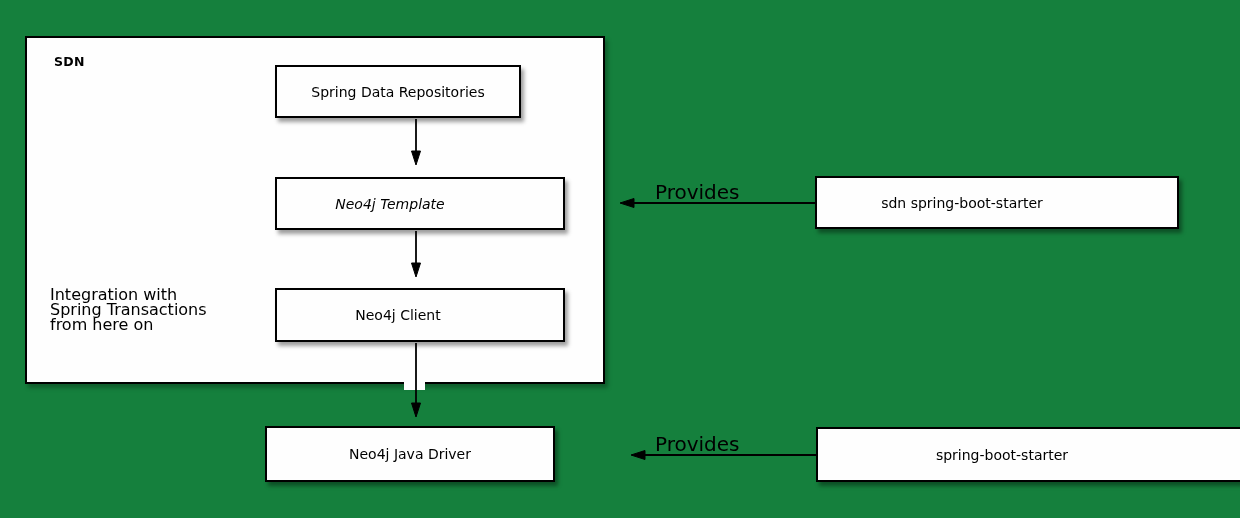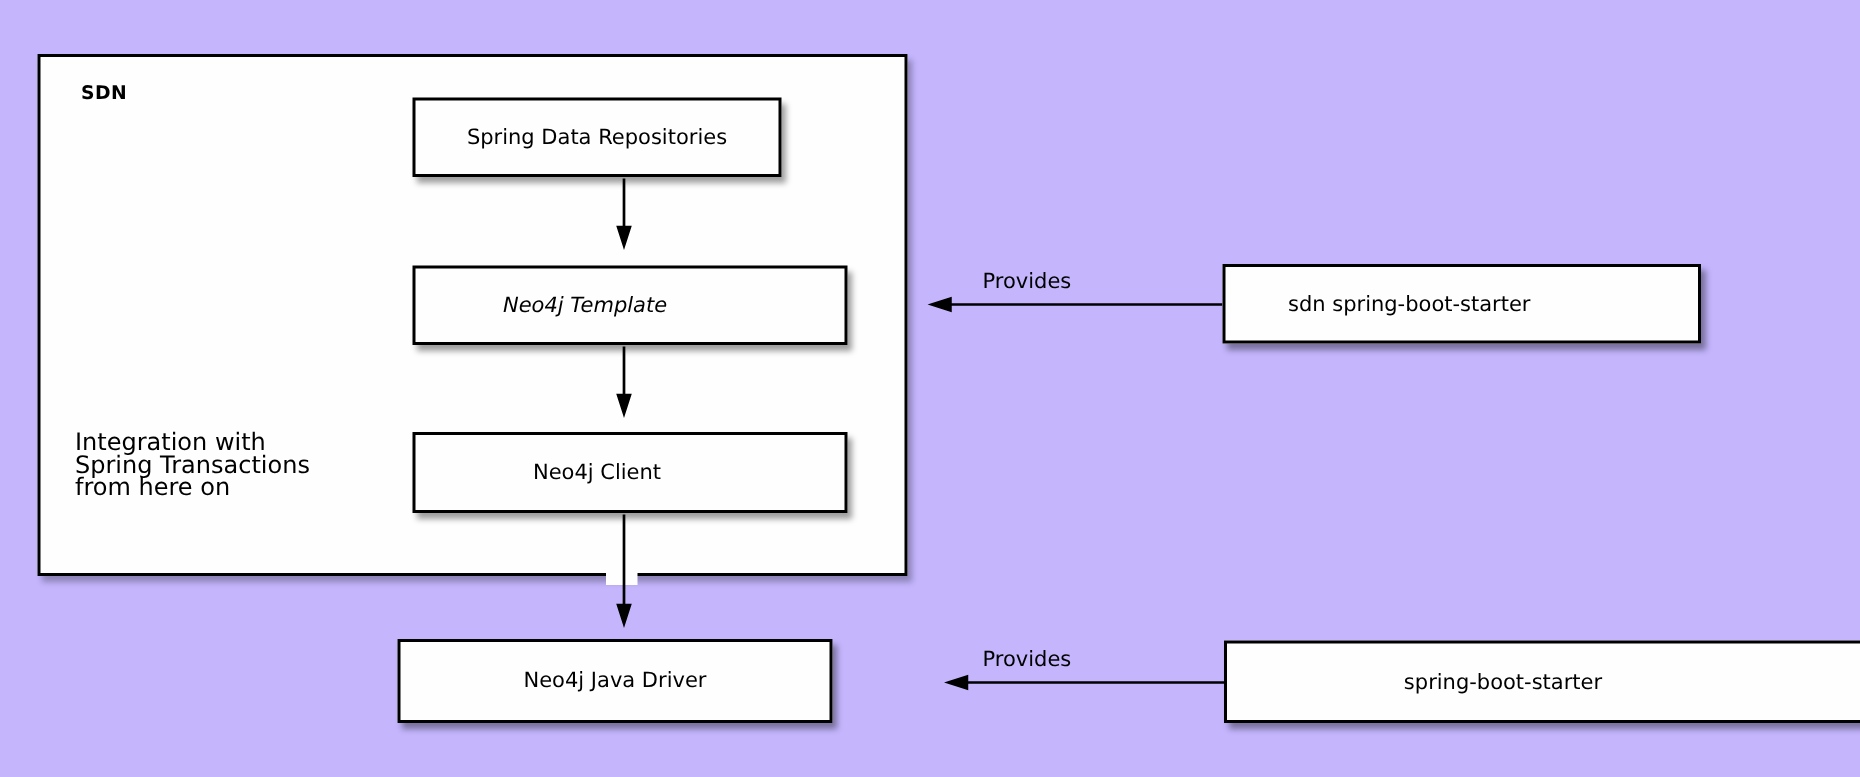--- a/index.html
+++ b/index.html
@@ -1,20 +1,20 @@
 <!DOCTYPE html>
 <html><head>
 <meta charset="utf-8">
 <style>
   html, body { margin: 0; padding: 0; background: #ffffff; }
   .canvas {
     position: relative;
     width: 1240px;
     height: 518px;
-    background: #c4b5fd;
+    background: #15803d;
     font-family: "DejaVu Sans", "Liberation Sans", sans-serif;
     color: #000;
     overflow: hidden;
   }
 
   
   .pkg {
     position: absolute;
     left: 25px; top: 36px;
     width: 580px; height: 348px;
@@ -49,40 +49,40 @@
     display: flex;
     align-items: center;
     justify-content: center;
     font-size: 14px;
     white-space: nowrap;
   }
   .n1 { left: 275px; top: 65px;  width: 246px; height: 53px; }
   .n2 { left: 275px; top: 177px; width: 290px; height: 53px; font-style: italic; }
   .n3 { left: 275px; top: 288px; width: 290px; height: 54px; }
   .n4 { left: 265px; top: 426px; width: 290px; height: 56px; }
-  .n5 { left: 815px; top: 176px; width: 319px; height: 53px; }
+  .n5 { left: 815px; top: 176px; width: 364px; height: 53px; }
   .n6 { left: 816px; top: 427px; width: 472px; height: 55px; }
   .n2 .lbl { transform: translateX(-30px); }
   .n3 .lbl { transform: translateX(-22px); text-align: center; }
   .n5 .lbl { transform: translateX(-35px); }
   .n6 .lbl { transform: translateX(-50px); }
 
   
   .note {
     position: absolute;
     left: 50px; top: 287px;
     font-size: 16px;
     line-height: 15px;
     white-space: pre-line;
   }
 
   
   .edge-label {
     position: absolute;
-    font-size: 14px;
+    font-size: 20px;
     white-space: nowrap;
   }
   .el-top    { left: 655px; top: 180px; }
   .el-bottom { left: 655px; top: 432px; }
 
   
   svg.edges {
     position: absolute;
     left: 0; top: 0;
     width: 1240px; height: 518px;

